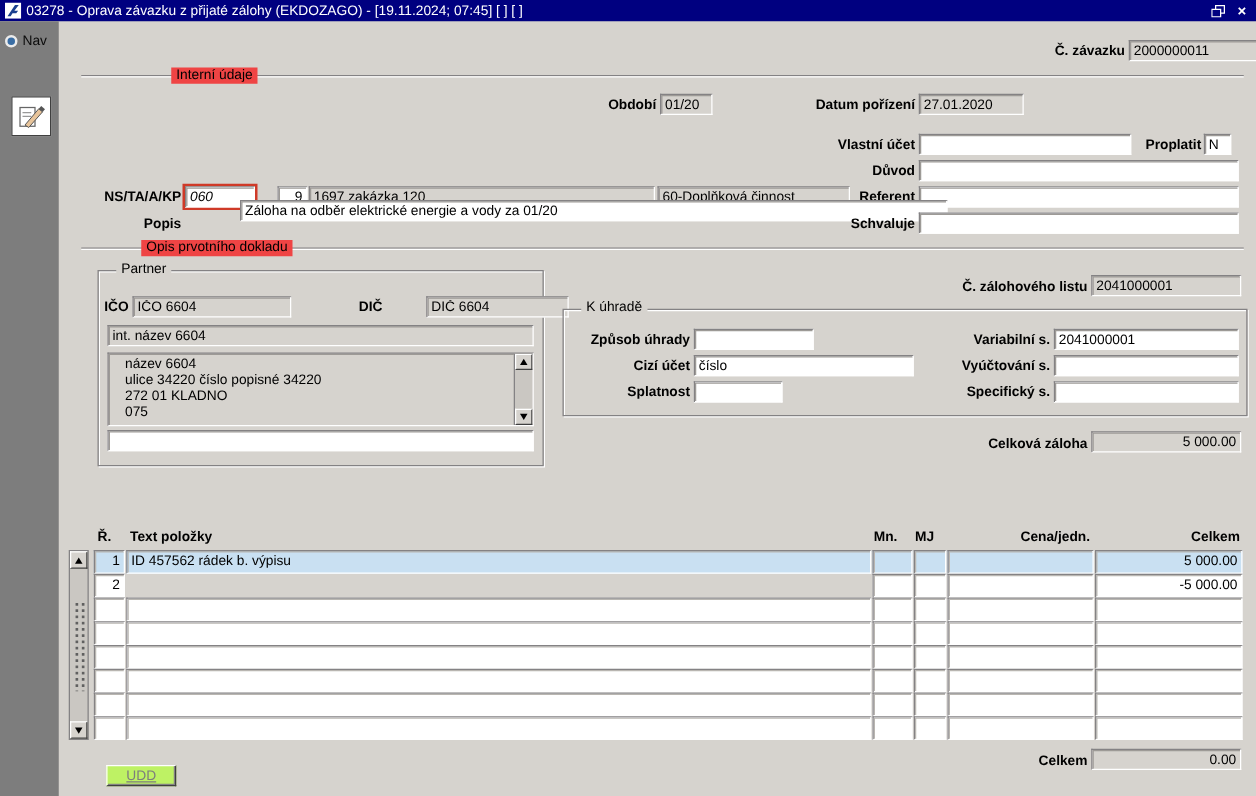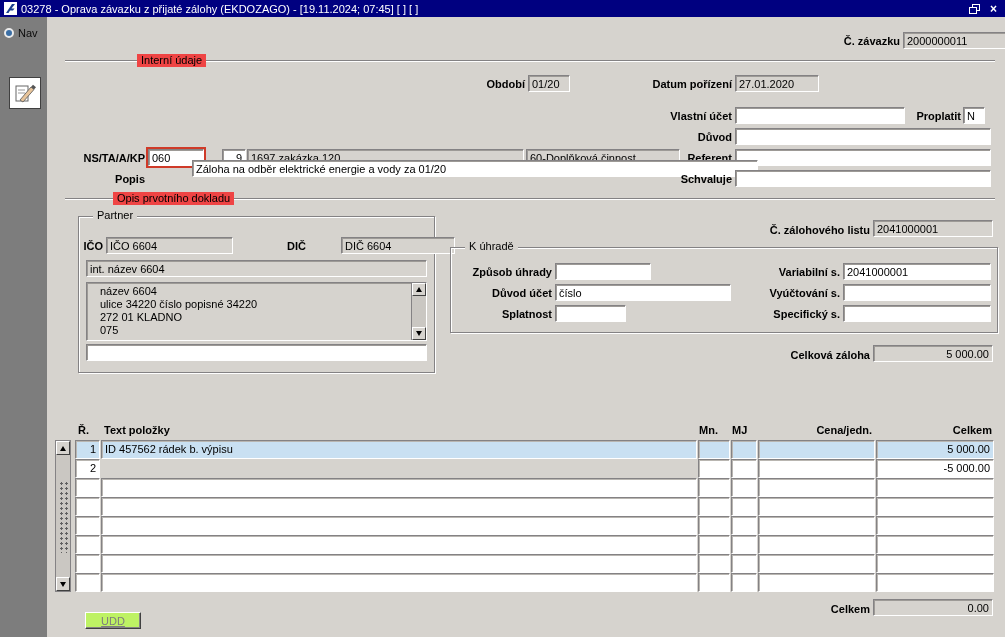--- a/index.html
+++ b/index.html
@@ -129,21 +129,21 @@
 
   <span class="lbl" style="right:273px; top:110px">Vlastní účet</span>
   <input class="field" style="left: 735px; top: 107px; width: 170px;" value="">
   <span class="lbl" style="right:44px; top:110px">Proplatit</span>
   <input class="field" style="left: 963px; top: 107px; width: 22px;" value="N">
 
   <span class="lbl" style="right:273px; top:131px">Důvod</span>
   <input class="field" style="left: 735px; top: 128px; width: 256px;" value="">
 
   <span class="lbl" style="right:860px; top:152px">NS/TA/A/KP</span>
-  <input class="field red" style="left: 148px; top: 149px; width: 56px;" value="060">
+  <input class="field red" style="left: 148px; top: 149px; width: 56px; font-style: italic;" value="060">
   <input class="field num" style="left: 222px; top: 149px; width: 24px;" value="9">
   <input class="field ro" style="left: 247px; top: 149px; width: 277px;" readonly="" value="1697 zakázka 120">
   <input class="field ro" style="left: 526px; top: 149px; width: 154px;" readonly="" value="60-Doplňková činnost">
   <span class="lbl" style="right:273px; top:152px">Referent</span>
   <input class="field" style="left: 735px; top: 149px; width: 256px;" value="">
 
   <span class="lbl" style="right:860px; top:173px">Popis</span>
   <input class="field" style="left: 148px; top: 160px; width: 566px; margin-left: 44px;" value="Záloha na odběr elektrické energie a vody za 01/20">
   <span class="lbl" style="right:273px; top:173px">Schvaluje</span>
   <input class="field" style="left: 735px; top: 170px; width: 256px;" value="">
@@ -178,21 +178,21 @@
   <input class="field" style="left: 86px; top: 344px; width: 341px;" value="">
 
   <span class="lbl" style="right:135px; top:224px">Č. zálohového listu</span>
   <input class="field ro" style="left: 873px; top: 220px; width: 120px;" readonly="" value="2041000001">
 
   <div class="groupbox" style="left:450px; top:247px; width:548px; height:86px">
     <span class="cap">K úhradě</span>
   </div>
   <span class="lbl" style="right:453px; top:266px">Způsob úhrady</span>
   <input class="field" style="left: 555px; top: 263px; width: 96px;" value="">
-  <span class="lbl" style="right:453px; top:287px">Důvod účet</span>
+  <span class="lbl" style="right:453px; top:287px">Cizí účet</span>
   <input class="field" style="left: 555px; top: 284px; width: 176px;" value="číslo">
   <span class="lbl" style="right:453px; top:308px">Splatnost</span>
   <input class="field" style="left: 555px; top: 305px; width: 71px;" value="">
   <span class="lbl" style="right:165px; top:266px">Variabilní s.</span>
   <input class="field" style="left: 843px; top: 263px; width: 148px;" value="2041000001">
   <span class="lbl" style="right:165px; top:287px">Vyúčtování s.</span>
   <input class="field" style="left: 843px; top: 284px; width: 148px;" value="">
   <span class="lbl" style="right:165px; top:308px">Specifický s.</span>
   <input class="field" style="left: 843px; top: 305px; width: 148px;" value="">
 

